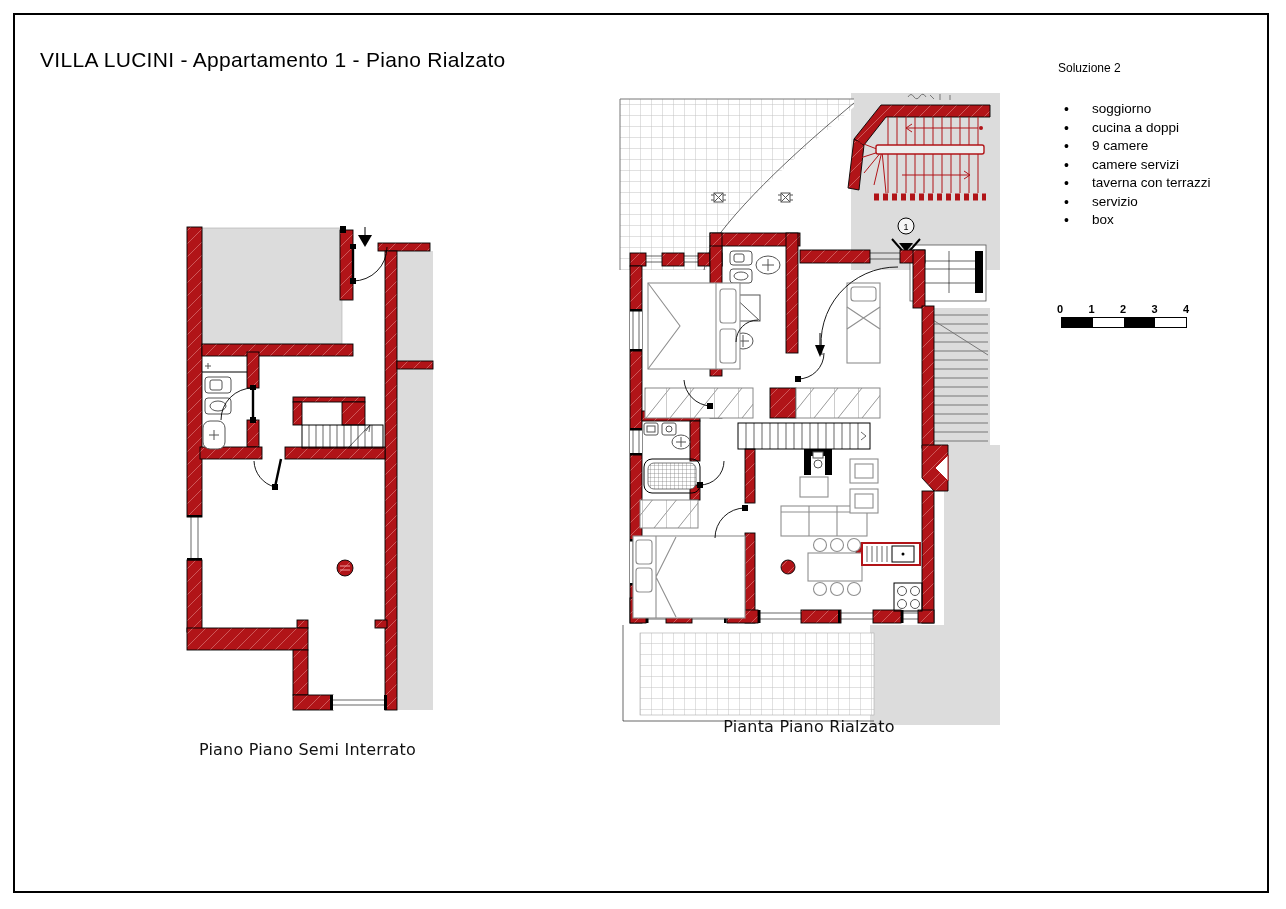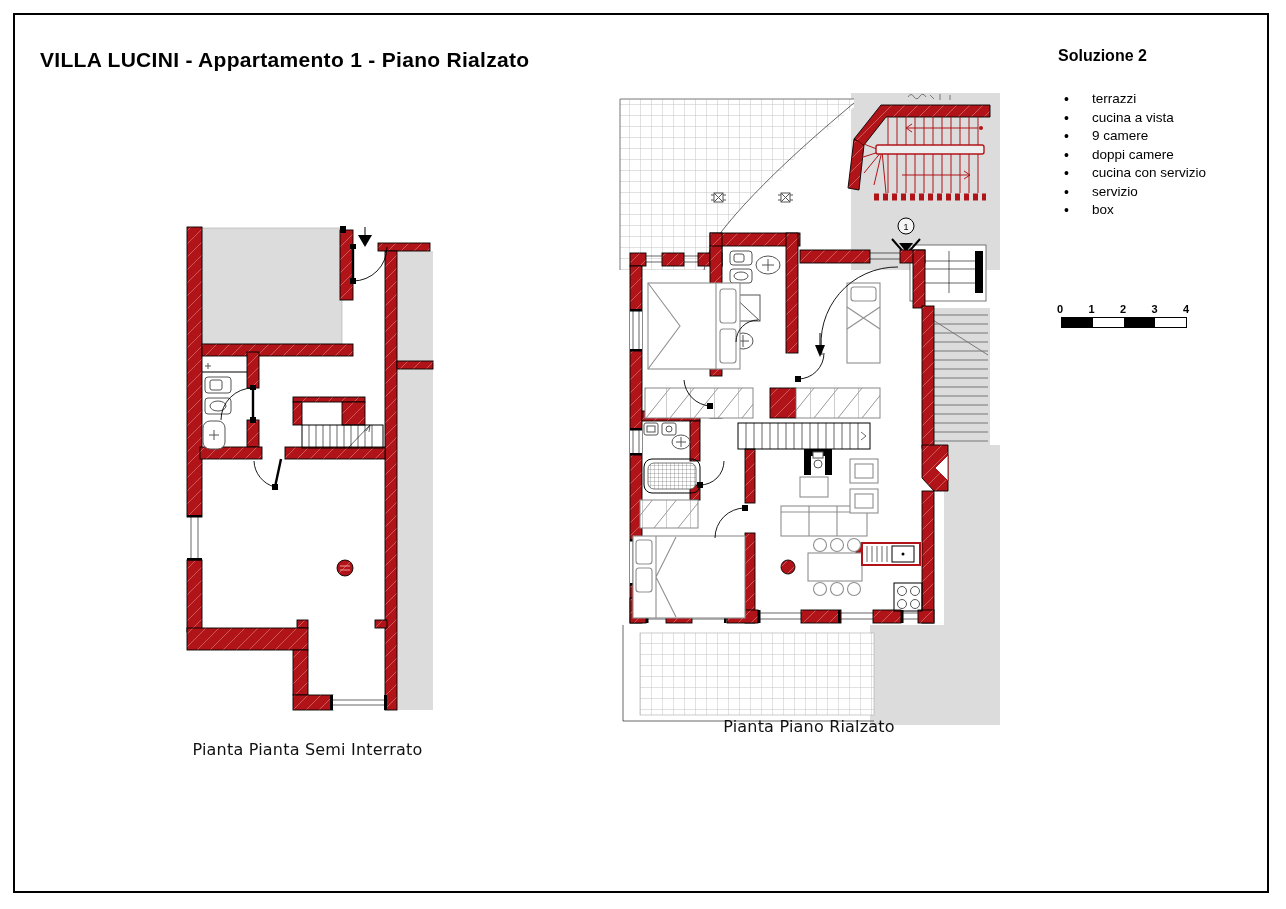--- a/index.html
+++ b/index.html
@@ -1,23 +1,23 @@
 <!DOCTYPE html>
 <html style="--wall: #b11418; --wall-hatch: #d96f6f; --zone-gray: #dcdcdc; --tile-line: #c4c4c4; --furniture-line: #8f8f8f; --outline: #000000;"><head>
 <meta charset="utf-8">
 <style>
   html,body{margin:0;padding:0}
   body{width:1286px;height:909px;background:#fff;position:relative;
        font-family:"Liberation Sans",sans-serif;color:#000;overflow:hidden}
   .frame{position:absolute;left:13px;top:13px;width:1256px;height:880px;
          border:2px solid #000;box-sizing:border-box}
-  .title{position:absolute;left:40px;top:48px;font-size:21px;font-weight:bold;
+  .title{position:absolute;left:40px;top:48px;font-size:21px;font-weight:normal;
          letter-spacing:.3px;white-space:nowrap}
   .info{position:absolute;left:1058px;top:47px;width:215px}
-  .info .heading{font-size:16px;margin:0 0 27px 0;font-weight:700}
+  .info .heading{font-size:12px;margin:14px 0 27px 0;font-weight:400}
   .info ul{list-style:none;margin:0;padding:0;font-size:13.5px;line-height:14.5px}
   .info li{margin-bottom:4px;padding-left:34px;position:relative}
   .info li::before{content:"\2022";position:absolute;left:6px;font-size:14px}
   .scalebar{position:absolute;left:1057px;top:303px;width:134px}
   .scalebar .nums{display:flex;justify-content:space-between;width:132px;
                   font-size:11px;font-weight:bold;margin-bottom:2px}
   .scalebar .bar{display:flex;width:124px;height:9px;border:1px solid #000;
                  margin-left:4px;box-sizing:content-box}
   .scalebar .bar span{flex:1}
   .scalebar .bar span:nth-child(odd){background:#000}
@@ -49,25 +49,25 @@
 </head>
 <body>
 
 <div class="frame"></div>
 
 <div class="title">VILLA LUCINI - Appartamento 1 - Piano Rialzato</div>
 
 <div class="info">
   <div class="heading">Soluzione 2</div>
   <ul>
-    <li>terrazzi</li>
-    <li>cucina a vista</li>
+    <li>soggiorno</li>
+    <li>cucina a doppi</li>
     <li>9 camere</li>
-    <li>doppi camere</li>
-    <li>cucina con servizio</li>
+    <li>camere servizi</li>
+    <li>taverna con terrazzi</li>
     <li>servizio</li>
     <li>box</li>
   </ul>
 </div>
 
 <div class="scalebar">
   <div class="nums">
     <span>0</span>
     <span>1</span>
     <span>2</span>
@@ -412,14 +412,14 @@
     <path class="arc" d="M127,415 A30,30 0 0 0 97,445"></path>
     <rect class="blk" x="124" y="412" width="6" height="6"></rect>
   </g>
 
   <g>
     <rect x="22" y="540" width="234" height="82" fill="url(#tiles)" stroke="#aaa" stroke-width=".6"></rect>
     <path class="thin5" d="M5,532 V628 H256" fill="none"></path>
   </g>
 </svg>
 
-<div class="caption cap-left">Pianta Pianta Semi Interrato</div>
+<div class="caption cap-left">Piano Piano Semi Interrato</div>
 <div class="caption cap-right">Pianta Piano Rialzato</div>
 
 </body></html>

